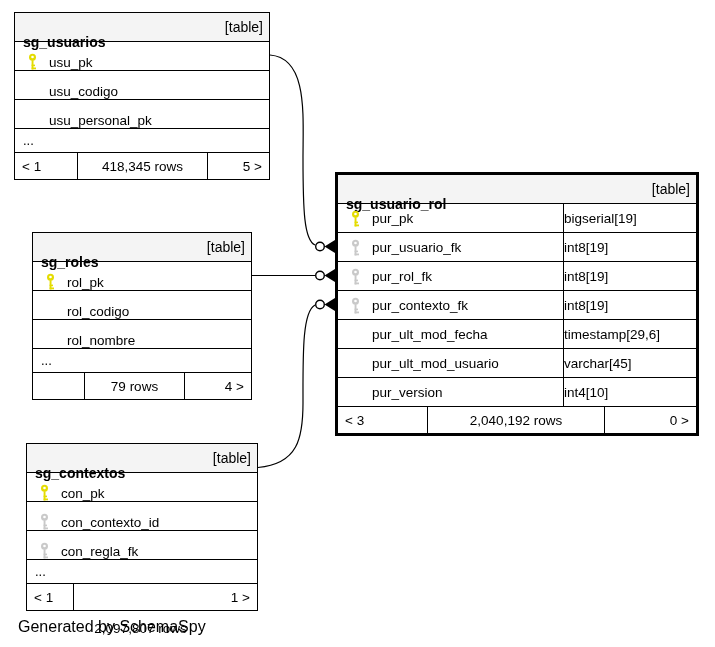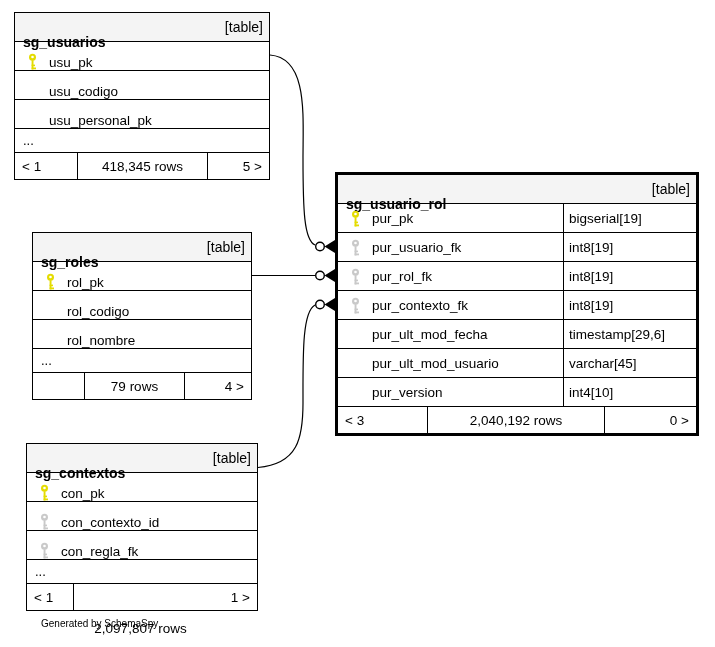--- a/index.html
+++ b/index.html
@@ -26,39 +26,39 @@
   .row{height:29px;display:flex;align-items:flex-end;padding-left:12px;box-sizing:border-box;}
   .key{width:11px;height:17px;margin-right:11px;flex:0 0 11px;display:inline-flex;}
   .key svg{display:block;}
   .key.pk{color:var(--pk-key,#e8e000);}
   .key.fk{color:var(--fk-key,#c9c9c9);}
   .key.none{visibility:hidden;}
   .cname{white-space:nowrap;}
   .namecell{display:flex;align-items:center;height:100%;box-sizing:border-box;padding-left:12px;}
   .typecell{
     display:flex;align-items:center;height:100%;box-sizing:border-box;
-    border-left:1px solid var(--border,#000);padding-left:5px;flex:1;white-space:nowrap;
+    border-left:1px solid var(--border,#000);flex:1;white-space:nowrap;
   }
   .t4 .row{padding-left:0;}
   .t4 .namecell{flex:0 0 225px;width:225px;}
   .ellipsis{height:23px;display:flex;align-items:center;padding-left:8px;font-size:13px;}
   .frow{height:26px;display:flex;align-items:stretch;font-size:13.5px;}
   .fl,.fc,.fr{display:flex;align-items:center;box-sizing:border-box;}
   .fl{padding-left:7px;border-right:1px solid var(--border,#000);}
   .fc{justify-content:center;border-right:1px solid var(--border,#000);}
   .fr{justify-content:flex-end;padding-right:7px;}
   .t1 .fl{flex:0 0 63px;} .t1 .fc{flex:1;} .t1 .fr{flex:0 0 61px;}
   .t2 .fl{flex:0 0 52px;} .t2 .fc{flex:1;} .t2 .fr{flex:0 0 66px;}
   .t3 .fl{flex:0 0 47px;} .t3 .fc{flex:1;margin-top:44px;} .t3 .fr{flex:0 0 49px;}
   .t4 .fl{flex:0 0 90px;} .t4 .fc{flex:1;} .t4 .fr{flex:0 0 91px;}
   .overlay{position:absolute;left:0;top:0;pointer-events:none;}
   .rel{fill:none;stroke:#000;stroke-width:1.2px;}
   .relc{fill:#fff;stroke:#000;stroke-width:1.4px;}
   .relf{fill:#000;stroke:none;}
-  .gen-note{position:absolute;left:18px;top:618px;font-size:10px;margin-left:23px;}
+  .gen-note{position:absolute;left:18px;top:618px;font-size:16px;}
 </style>
 </head>
 <body>
 
 <svg width="0" height="0" style="position:absolute">
   <defs>
     <g id="keyglyph">
       <circle cx="5.5" cy="4.3" r="3.5" fill="currentColor"></circle>
       <circle cx="5.5" cy="4" r="1.3" fill="#ffffff"></circle>
       <rect x="4.6" y="7.2" width="1.9" height="9.3" fill="currentColor"></rect>

